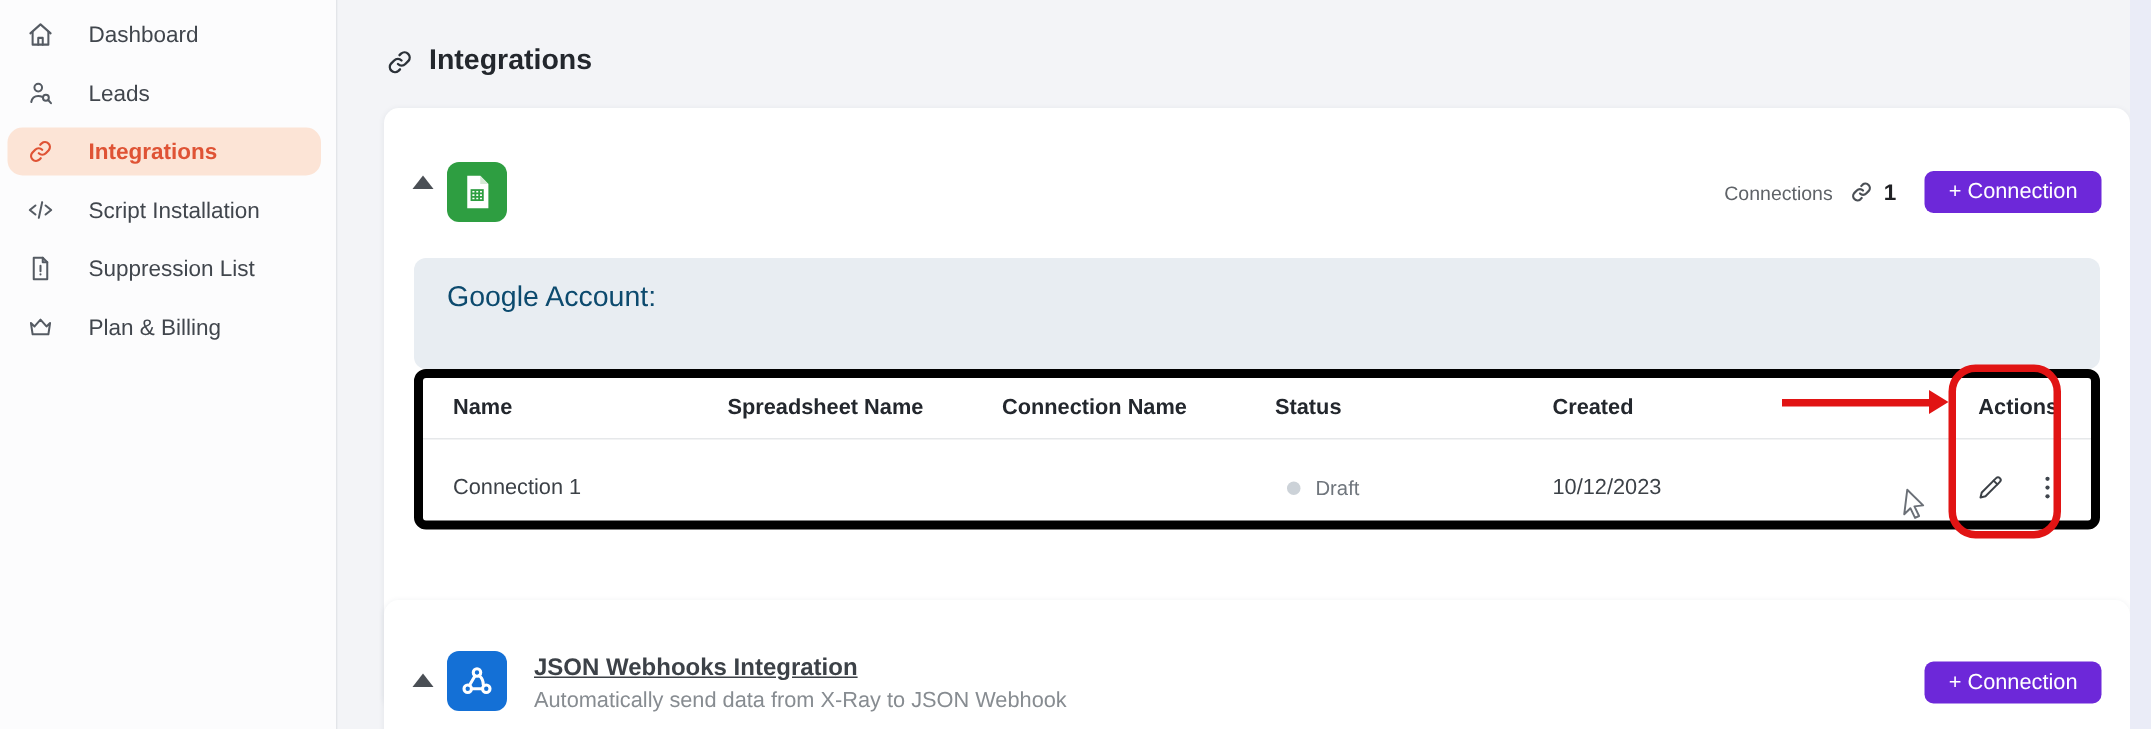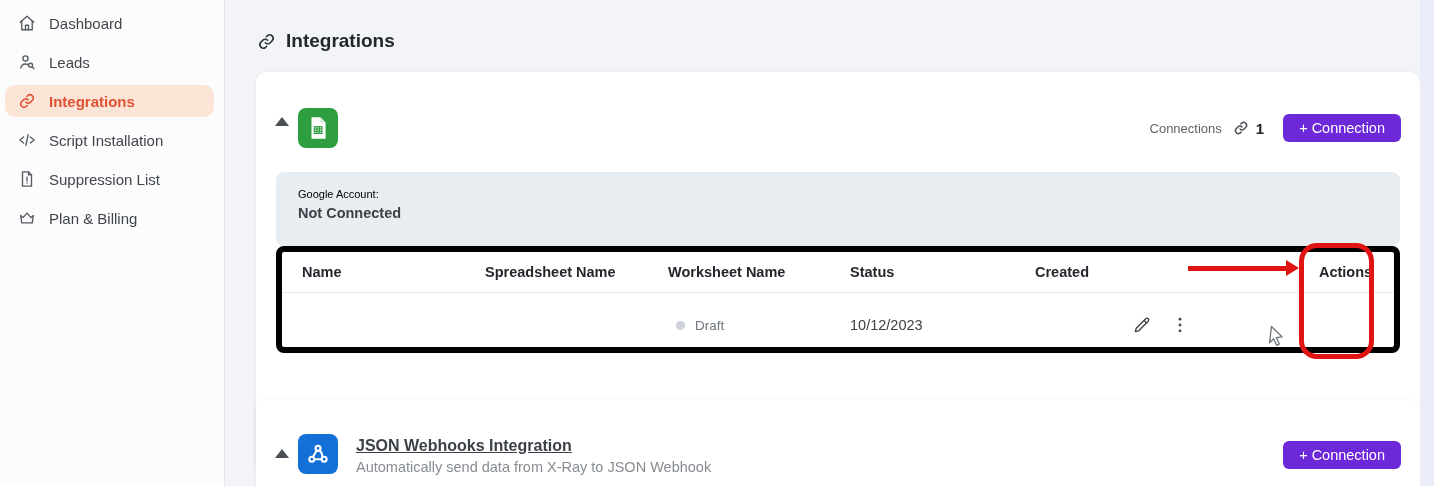--- a/index.html
+++ b/index.html
@@ -11,21 +11,21 @@
     color:#3f454d;
   }
 
   
   .sidebar {
     position:absolute; left:0; top:0; width:225px; height:486px;
     background:#fcfcfd; border-right:1px solid #e3e5e9;
     padding-top:7px;
   }
   .side-item {
-    display:flex; align-items:center; gap:13px;
+    display:flex; align-items:center; gap:23px;
     height:32px; margin:0 10px 7px 5px; padding-left:13px;
     border-radius:10px; font-size:15px; color:#41464d; cursor:pointer;
     white-space:nowrap;
   }
   .side-item .ic { width:18px; height:18px; flex:0 0 18px; color:#555b63; display:flex; }
   .side-item .ic svg { width:18px; height:18px; }
   .side-item.active { background:#fce4d6; color:#df5335; font-weight:bold; }
   .side-item.active .ic { color:#df5335; }
 
   
@@ -78,21 +78,21 @@
     border:none; border-radius:6px; padding:6px 16px; cursor:pointer;
     font-family:"Liberation Sans", sans-serif;
   }
   .card1 .btn-blue { margin-left:8px; }
   .card2 .btn-wrap { position:absolute; right:19px; top:41px; }
 
   .account-panel {
     position:absolute; left:20px; top:100px; width:1124px; height:74px;
     background:#e8edf2; border-radius:8px; padding:16px 22px;
   }
-  .account-label { font-size:11px; color:#000000; margin-bottom:5px; }
+  .account-label { font-size:19px; color:#0c4a6e; margin-bottom:22px; }
   .account-value { font-size:14.5px; font-weight:bold; color:#3c4147; }
 
   .conn-table {
     position:absolute; left:20px; top:174px; width:1124px; height:107px;
     background:#ffffff; border:6px solid #000000; border-radius:8px;
   }
   .t-row {
     display:grid; grid-template-columns:203px 183px 182px 185px 252px 117px;
     align-items:center;
   }
@@ -232,33 +232,33 @@
           <path d="M10.5 13.5a4.4 4.4 0 0 0 6.2 0l2.6-2.6a4.4 4.4 0 0 0-6.2-6.2l-1.3 1.3"></path>
           <path d="M13.5 10.5a4.4 4.4 0 0 0-6.2 0l-2.6 2.6a4.4 4.4 0 0 0 6.2 6.2l1.3-1.3"></path>
         </svg>
     </span>
     <span class="conn-count">1</span>
     <button class="btn-blue">+ Connection</button>
   </div>
 
   <div class="account-panel">
     <div class="account-label">Google Account:</div>
-    <div class="account-value">Not Connected</div>
   </div>
 
   <div class="conn-table">
     <div class="t-row t-head">
       <div class="t-cell first">Name</div>
       <div class="t-cell">Spreadsheet Name</div>
-      <div class="t-cell">Worksheet Name</div>
+      <div class="t-cell">Connection Name</div>
       <div class="t-cell">Status</div>
       <div class="t-cell">Created</div>
       <div class="t-cell center">Actions</div>
     </div>
     <div class="t-row t-body">
+      <div class="t-cell first">Connection 1</div>
       <div class="t-cell"></div>
       <div class="t-cell"></div>
       <div class="t-cell status-cell">
         <span class="status-dot"></span>
         <span class="status-text">Draft</span>
       </div>
       <div class="t-cell">10/12/2023</div>
       <div class="t-cell actions-cell">
         <span class="icon-btn">
           <svg viewBox="0 0 24 24" fill="none" stroke="#3c4147" stroke-width="1.6" stroke-linecap="round" stroke-linejoin="round">

